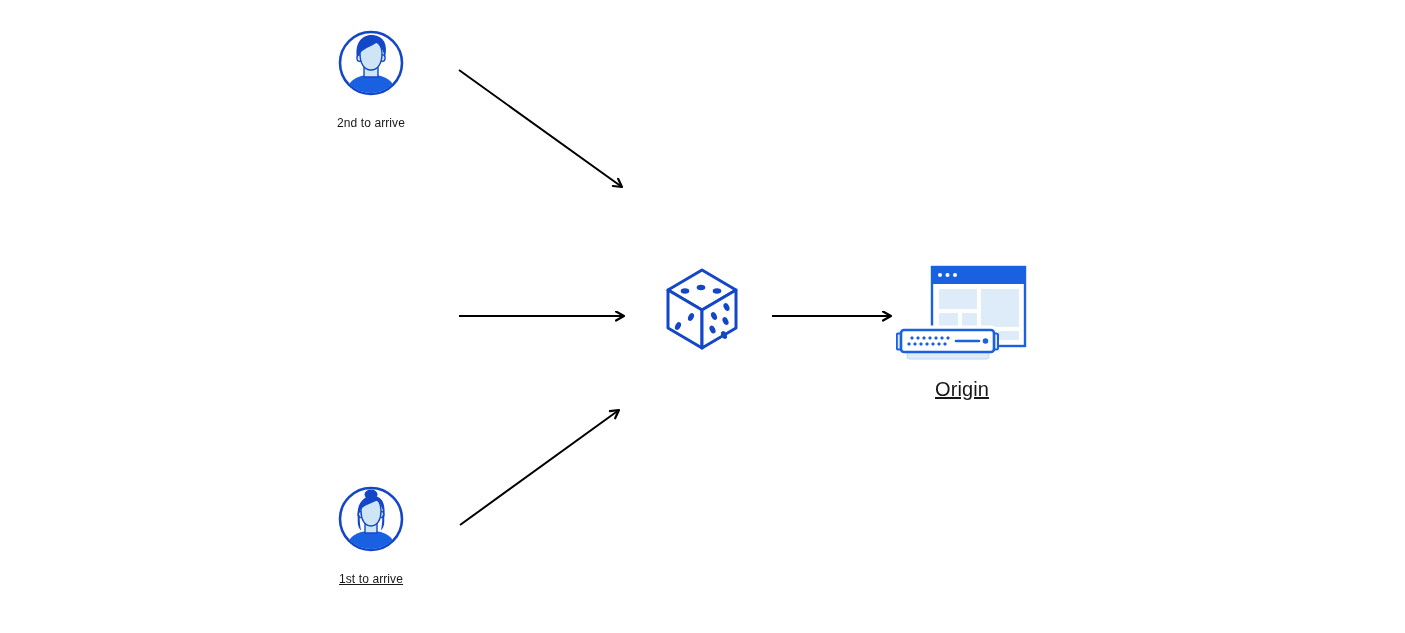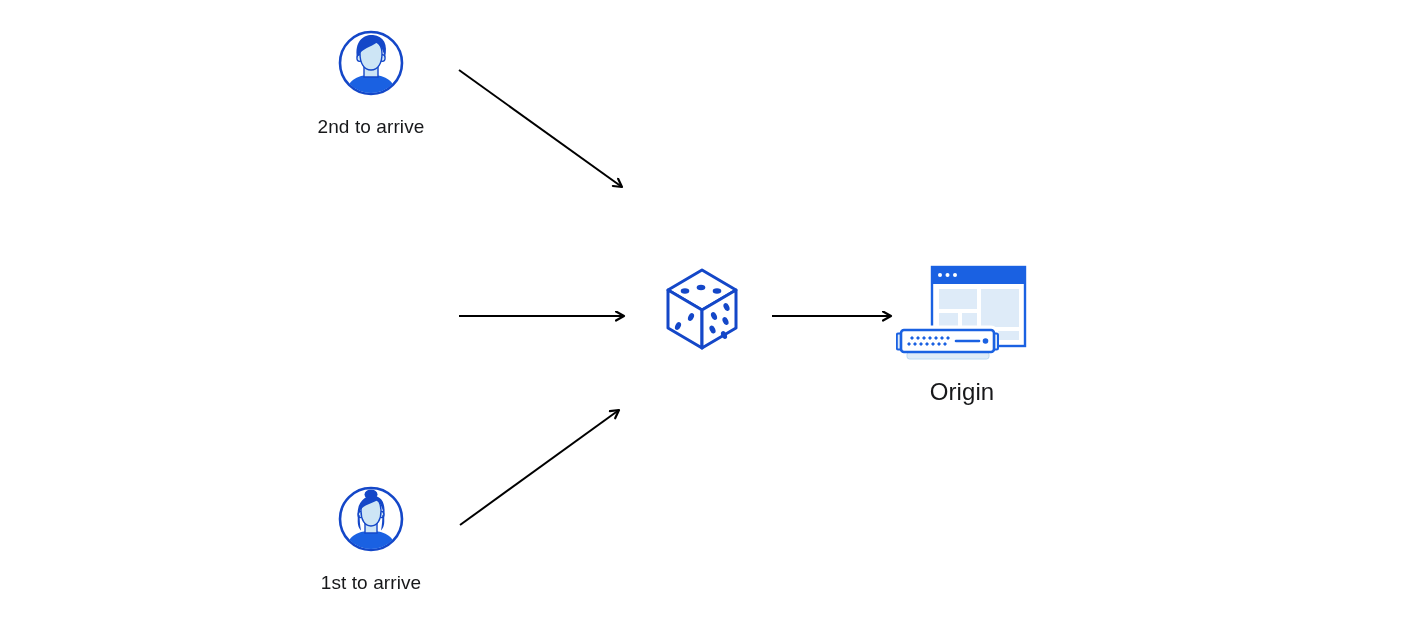--- a/index.html
+++ b/index.html
@@ -7,26 +7,26 @@
     position:relative;
     width:1405px;height:633px;
     background:#ffffff;
     font-family:"Liberation Sans", sans-serif;
     overflow:hidden;
   }
   .node{position:absolute;}
   .node-label{
     position:absolute;
     text-align:center;
-    font-size:19px;
+    font-size:12px;
     color:#17181a;
     letter-spacing:.1px;
     white-space:nowrap;
   }
-  .origin-label{font-size:24px;}
+  .origin-label{font-size:20px;text-decoration:underline;}
   svg{display:block;}
   #arrow-layer{position:absolute;left:0;top:0;}
 </style>
 </head>
 <body>
 
 <div id="canvas">
 
   <svg id="arrow-layer" width="1405" height="633" viewBox="0 0 1405 633">
     <defs>
@@ -74,21 +74,21 @@
         <path d="M27,34 L27,47 L39,47 L39,34 Z" fill="#cde5f5" stroke="#1447c8" stroke-width="1.4"></path>
         <ellipse cx="33" cy="8.5" rx="6.5" ry="5" fill="#1447c8"></ellipse>
         <ellipse cx="22.5" cy="28.5" rx="2.4" ry="3.2" fill="#cde5f5" stroke="#1447c8" stroke-width="1.3"></ellipse>
         <ellipse cx="43.5" cy="28.5" rx="2.4" ry="3.2" fill="#cde5f5" stroke="#1447c8" stroke-width="1.3"></ellipse>
         <path d="M23,25 C23,15.5 27.5,12 33,12 C38.5,12 43,15.5 43,25 C43,33.5 39.5,40 33,40 C26.5,40 23,33.5 23,25 Z" fill="#cde5f5" stroke="#1447c8" stroke-width="1.4"></path>
         <path d="M20,33 C17,13 31,9 35,9.5 C45,11 48,18 46,33 C45.5,26 44,18 39,14.5 C33,18 24,19 21.5,26 C20.8,28 20.3,30.5 20,33 Z" fill="#1447c8"></path>
         <path d="M20,30 C19,38 20.5,42 23,44.5 C22,39 21.5,34 21.8,29 Z" fill="#1447c8"></path>
         <path d="M46,30 C47,38 45.5,42 43,44.5 C44,39 44.5,34 44.2,29 Z" fill="#1447c8"></path>
       </g>
     </svg>
-    <div class="node-label" style="left:-70px;top:86px;width:206px;">1st to arrive</div>
+    <div class="node-label" style="left:-70px;top:86px;width:206px;text-decoration:underline;">1st to arrive</div>
   </div>
 
   <div class="node" style="left:664px;top:266px;">
     <svg width="76" height="86" viewBox="0 0 76 86">
       <g stroke="#1447c8" stroke-width="3" stroke-linejoin="round" fill="#ffffff">
         <path d="M38,4 L72,24 L38,44 L4,24 Z"></path>
         <path d="M4,24 L38,44 L38,82 L4,62 Z"></path>
         <path d="M72,24 L38,44 L38,82 L72,62 Z"></path>
       </g>
       <g fill="#1447c8">

